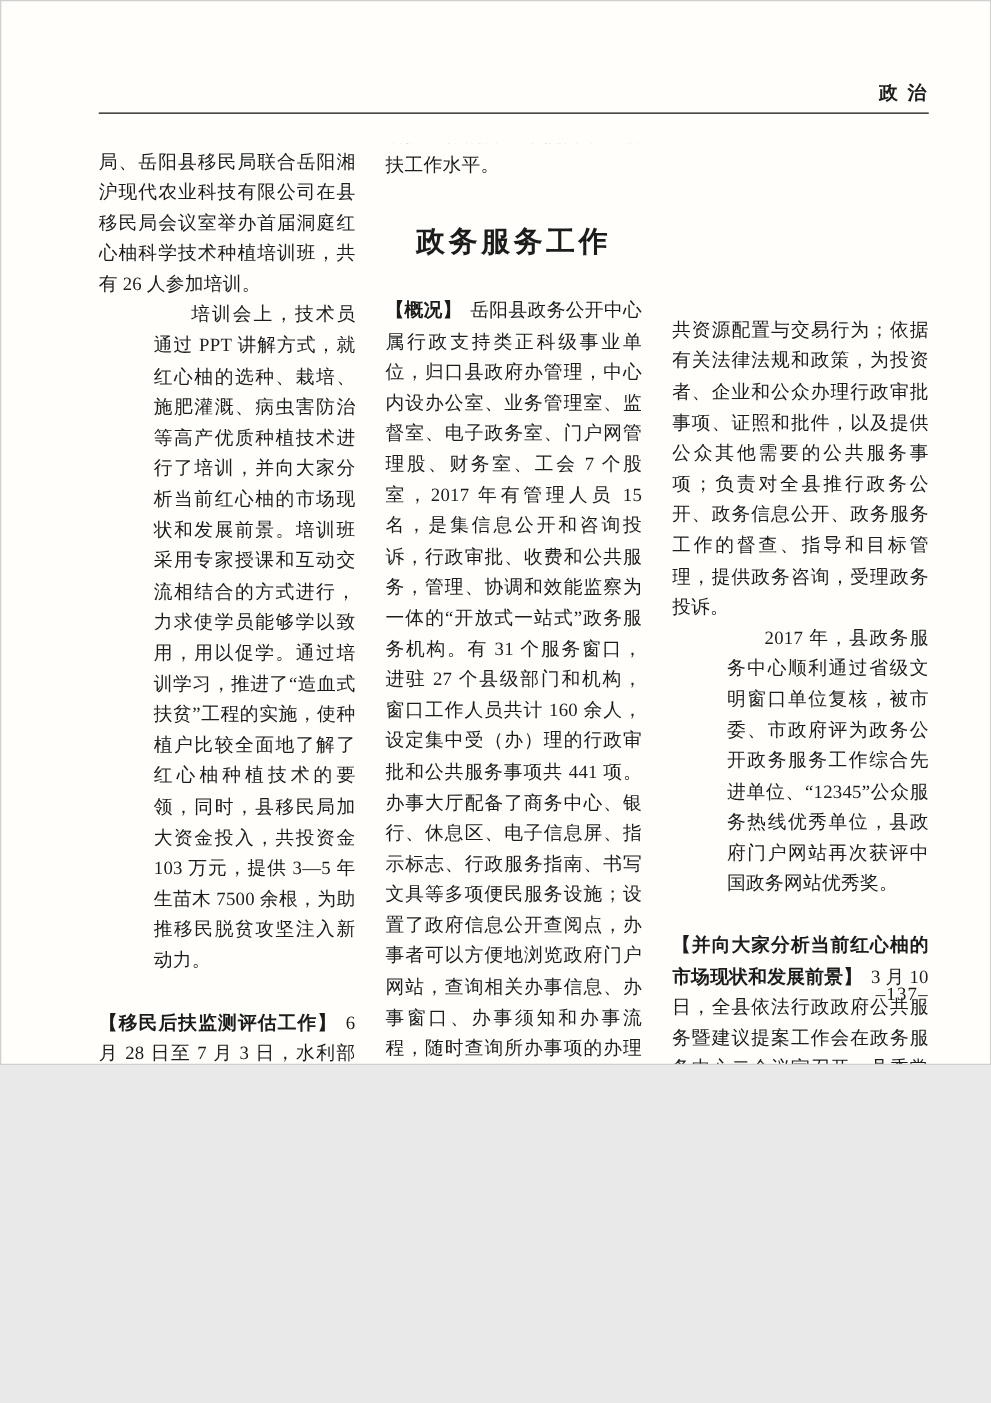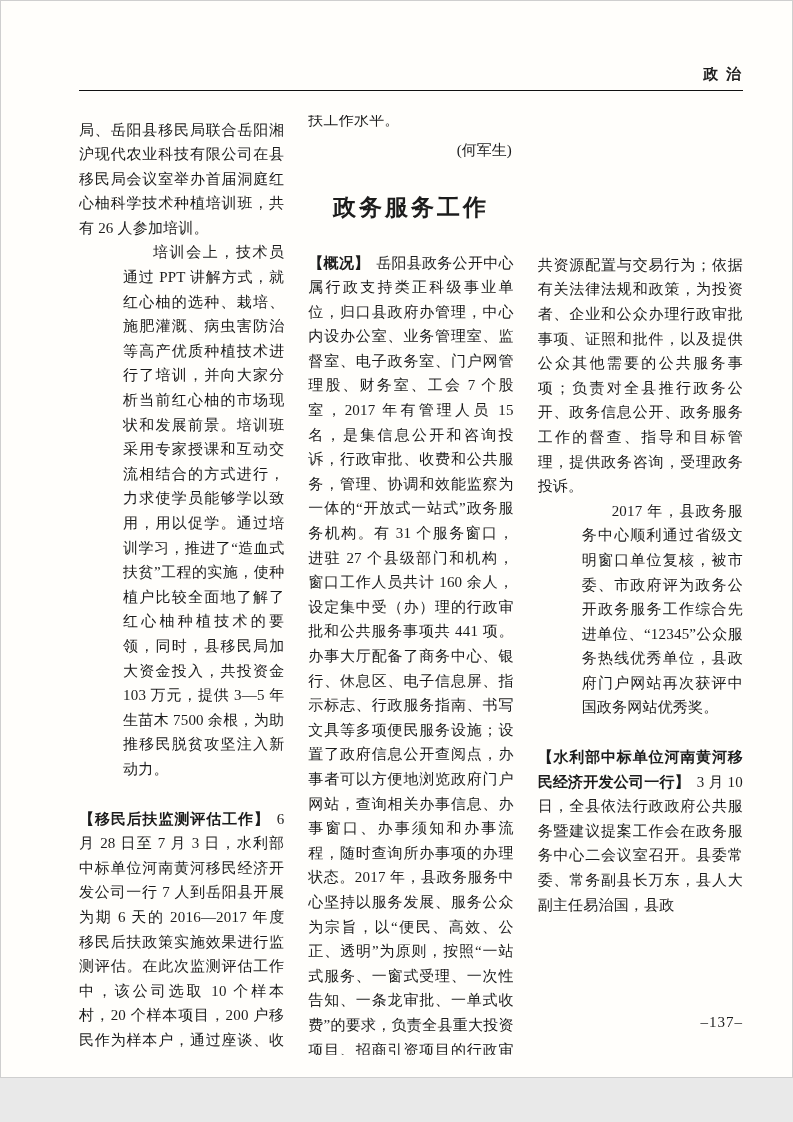--- a/index.html
+++ b/index.html
@@ -3,21 +3,21 @@
 <meta charset="utf-8">
 <style>
   * { margin: 0; padding: 0; box-sizing: border-box; }
   html, body {
     background: #e9e9e9;
     font-family: "Liberation Serif", "DejaVu Serif", serif;
   }
   .page {
     position: relative;
     width: 793px;
-    height: 1078px;
+    height: 852px;
     margin: 0 auto;
     background: #fffefb;
     color: #1c1c1c;
     border: 1px solid #cfcfcf;
     overflow: hidden;
   }
   .page-inner {
     position: absolute;
     left: 78px;
     right: 49px;
@@ -96,28 +96,27 @@
     <div class="content">
 
       <div class="col">
         <p class="para">张谷英、麻塘等 4 个乡镇试点推广 500 亩洞庭红心柚种植，加快移民脱贫致富步伐。为让移民迅速掌握红心柚栽培技术，3 月 15 日，岳阳市移民局、岳阳县移民局联合岳阳湘沪现代农业科技有限公司在县移民局会议室举办首届洞庭红心柚科学技术种植培训班，共有 26 人参加培训。</p>
         <p class="para indent">培训会上，技术员通过 PPT 讲解方式，就红心柚的选种、栽培、施肥灌溉、病虫害防治等高产优质种植技术进行了培训，并向大家分析当前红心柚的市场现状和发展前景。培训班采用专家授课和互动交流相结合的方式进行，力求使学员能够学以致用，用以促学。通过培训学习，推进了“造血式扶贫”工程的实施，使种植户比较全面地了解了红心柚种植技术的要领，同时，县移民局加大资金投入，共投资金 103 万元，提供 3—5 年生苗木 7500 余根，为助推移民脱贫攻坚注入新动力。</p>
         <p class="para entry"><span class="entry-label">【移民后扶监测评估工作】</span><span>6 月 28 日至 7 月 3 日，水利部中标单位河南黄河移民经济开发公司一行 7 人到岳阳县开展为期 6 天的 2016—2017 年度移民后扶政策实施效果进行监测评估。在此次监测评估工作中，该公司选取 10 个样本村，20 个样本项目，200 户移民作为样本户，通过座谈、收集并查看资料、入户访谈、现场勘察等方式，出具详细的移民后扶监测评估报告，对岳阳县移民后扶政策实施效果进行一次科学、客观、</span></p>
       </div>
 
       <div class="col">
         <p class="para">公正的评估。极大地促进移民后扶工作的开展，提升移民后扶工作水平。</p>
-        <p class="byline">(何军生)</p>
         <h1 class="article-title">政务服务工作</h1>
         <p class="para"><span class="entry-label">【概况】</span><span>岳阳县政务公开中心属行政支持类正科级事业单位，归口县政府办管理，中心内设办公室、业务管理室、监督室、电子政务室、门户网管理股、财务室、工会 7 个股室，2017 年有管理人员 15 名，是集信息公开和咨询投诉，行政审批、收费和公共服务，管理、协调和效能监察为一体的“开放式一站式”政务服务机构。有 31 个服务窗口，进驻 27 个县级部门和机构，窗口工作人员共计 160 余人，设定集中受（办）理的行政审批和公共服务事项共 441 项。办事大厅配备了商务中心、银行、休息区、电子信息屏、指示标志、行政服务指南、书写文具等多项便民服务设施；设置了政府信息公开查阅点，办事者可以方便地浏览政府门户网站，查询相关办事信息、办事窗口、办事须知和办事流程，随时查询所办事项的办理状态。2017 年，县政务服务中心坚持以服务发展、服务公众为宗旨，以“便民、高效、公正、透明”为原则，按照“一站式服务、一窗式受理、一次性告知、一条龙审批、一单式收费”的要求，负责全县重大投资项目、招商引资项目的行政审批事务全程代理和行政许可集中办理服务；监督管理公</span></p>
       </div>
 
       <div class="col">
         <p class="para">共资源配置与交易行为；依据有关法律法规和政策，为投资者、企业和公众办理行政审批事项、证照和批件，以及提供公众其他需要的公共服务事项；负责对全县推行政务公开、政务信息公开、政务服务工作的督查、指导和目标管理，提供政务咨询，受理政务投诉。</p>
         <p class="para indent">2017 年，县政务服务中心顺利通过省级文明窗口单位复核，被市委、市政府评为政务公开政务服务工作综合先进单位、“12345”公众服务热线优秀单位，县政府门户网站再次获评中国政务网站优秀奖。</p>
-        <p class="para entry"><span class="entry-label">【水利部中标单位河南黄河移民经济开发公司一行】</span><span>3 月 10 日，全县依法行政政府公共服务暨建议提案工作会在政务服务中心二会议室召开。县委常委、常务副县长万东，县人大副主任易治国，县政</span></p>
+        <p class="para entry"><span class="entry-label">【并向大家分析当前红心柚的市场现状和发展前景】</span><span>3 月 10 日，全县依法行政政府公共服务暨建议提案工作会在政务服务中心二会议室召开。县委常委、常务副县长万东，县人大副主任易治国，县政</span></p>
       </div>
 
     </div>
   </div>
 
   <div class="page-number">–137–</div>
 </div>
 
 </body></html>

